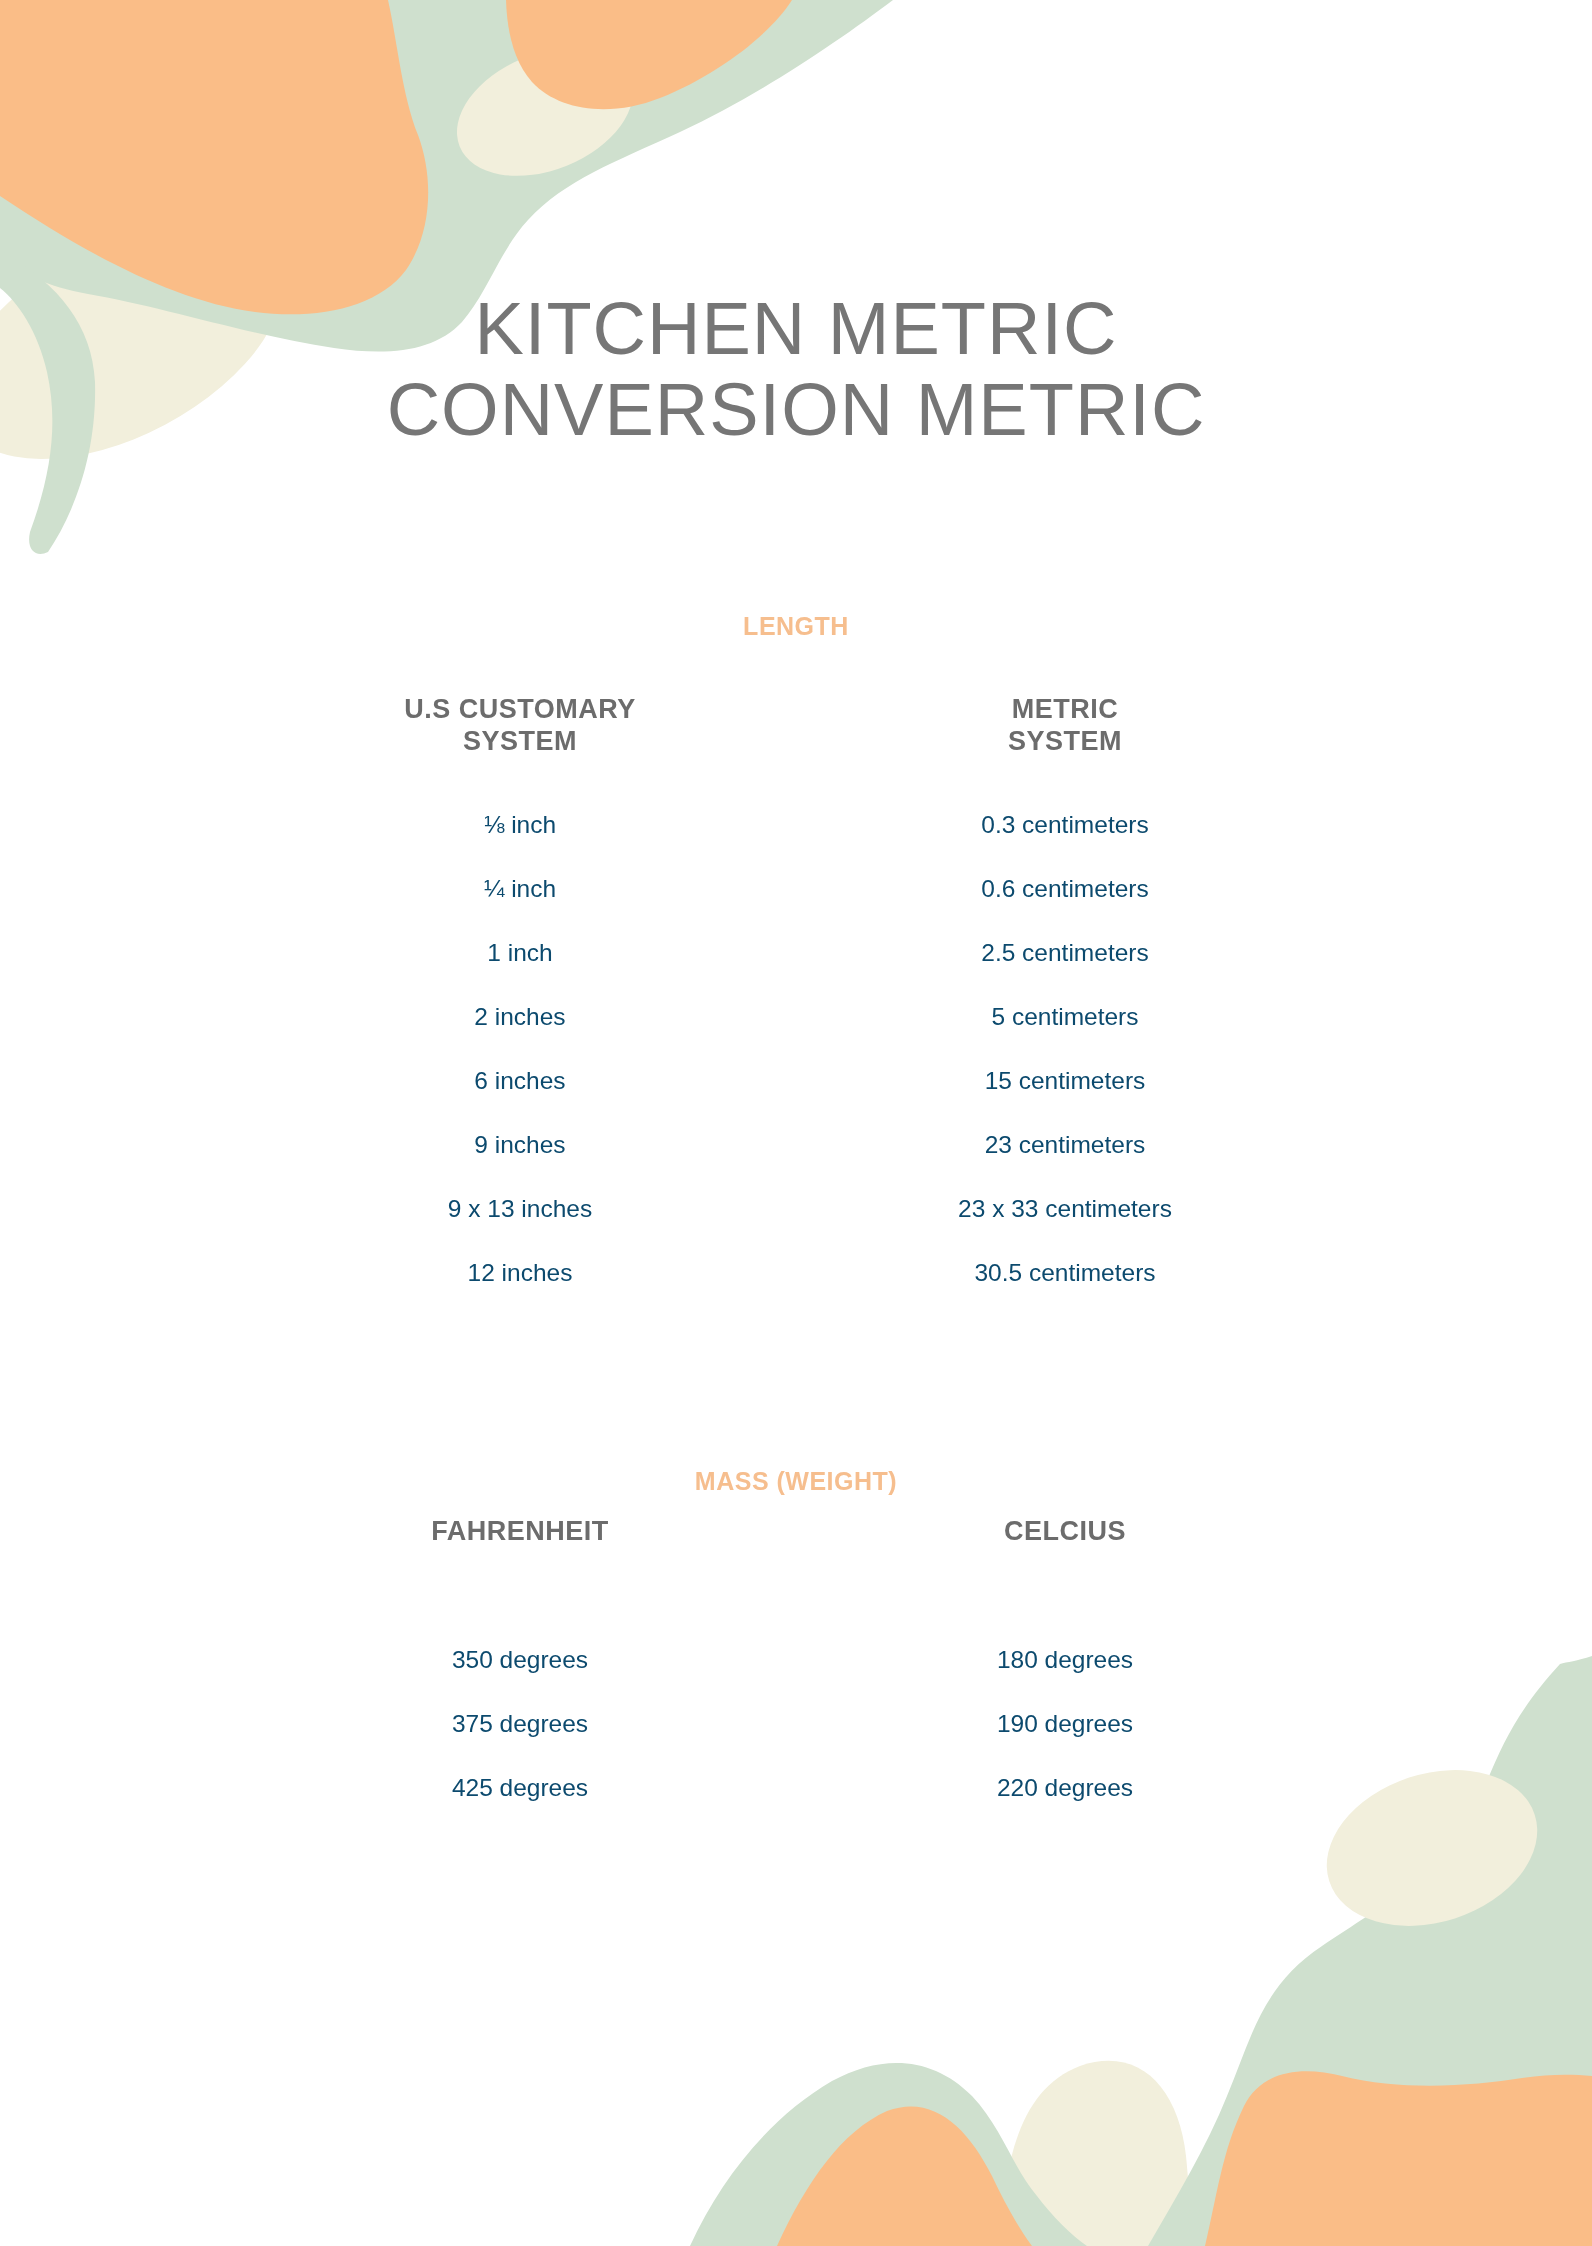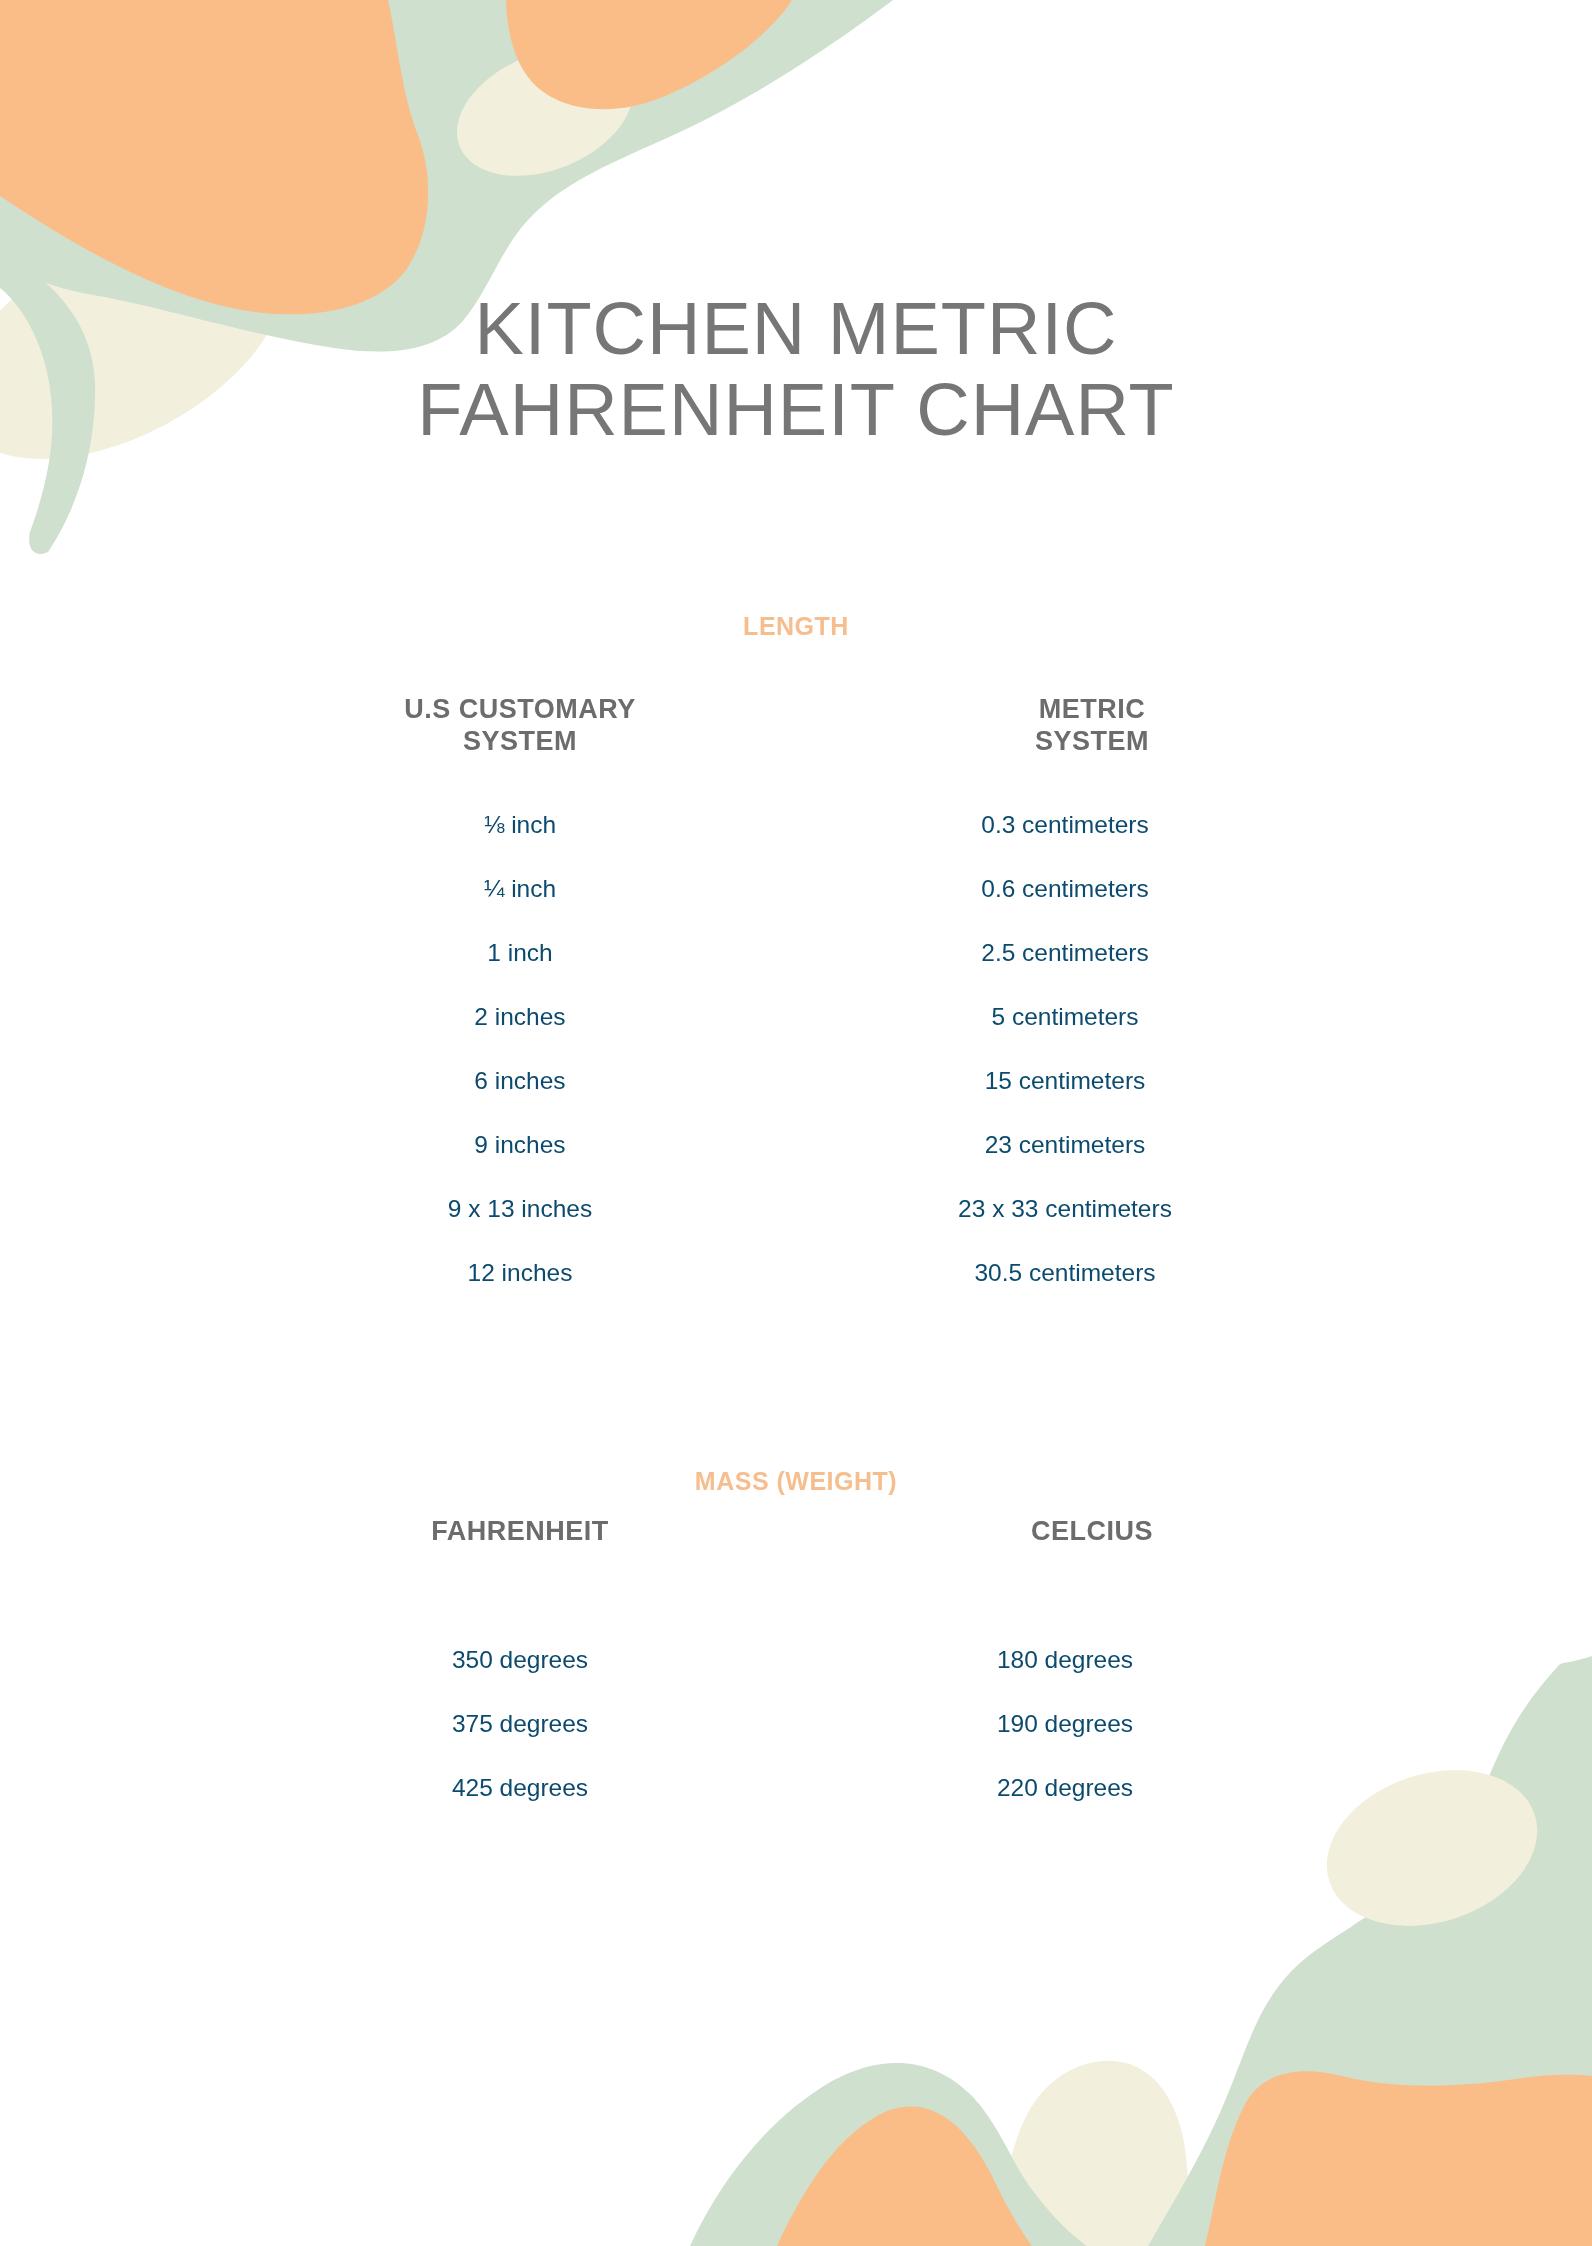--- a/index.html
+++ b/index.html
@@ -35,21 +35,21 @@
     font-weight:700;
     letter-spacing:0.5px;
     line-height:30px;
     color:#F6BE8E;
   }
   .sec1 .section-heading{margin-top:161px;}
   .sec2 .section-heading{margin-top:161px;}
   .cols{
     display:grid;
     grid-template-columns:500px 500px;
-    column-gap:72px;
+    column-gap:45px;
     margin-left:270px;
   }
   .col-headers{
     font-size:27px;
     font-weight:700;
     line-height:32px;
     letter-spacing:0.5px;
     color:#6C6C6C;
     text-align:center;
   }
@@ -133,21 +133,21 @@
     <path d="M95,610
              C125,545 160,495 205,475
              C250,458 285,490 310,540
              C322,565 335,590 350,610 Z" fill="#FABD87"></path>
   </svg>
 
   <div class="content">
 
     <h1 class="title">
       <span>KITCHEN METRIC</span>
-      <span>FAHRENHEIT CHART</span>
+      <span>CONVERSION METRIC</span>
     </h1>
 
     <div class="section sec1">
       <div class="section-heading">LENGTH</div>
       <div class="cols col-headers">
         <div class="col-header">
           <span>U.S CUSTOMARY</span>
           <span>SYSTEM</span>
         </div>
         <div class="col-header">

